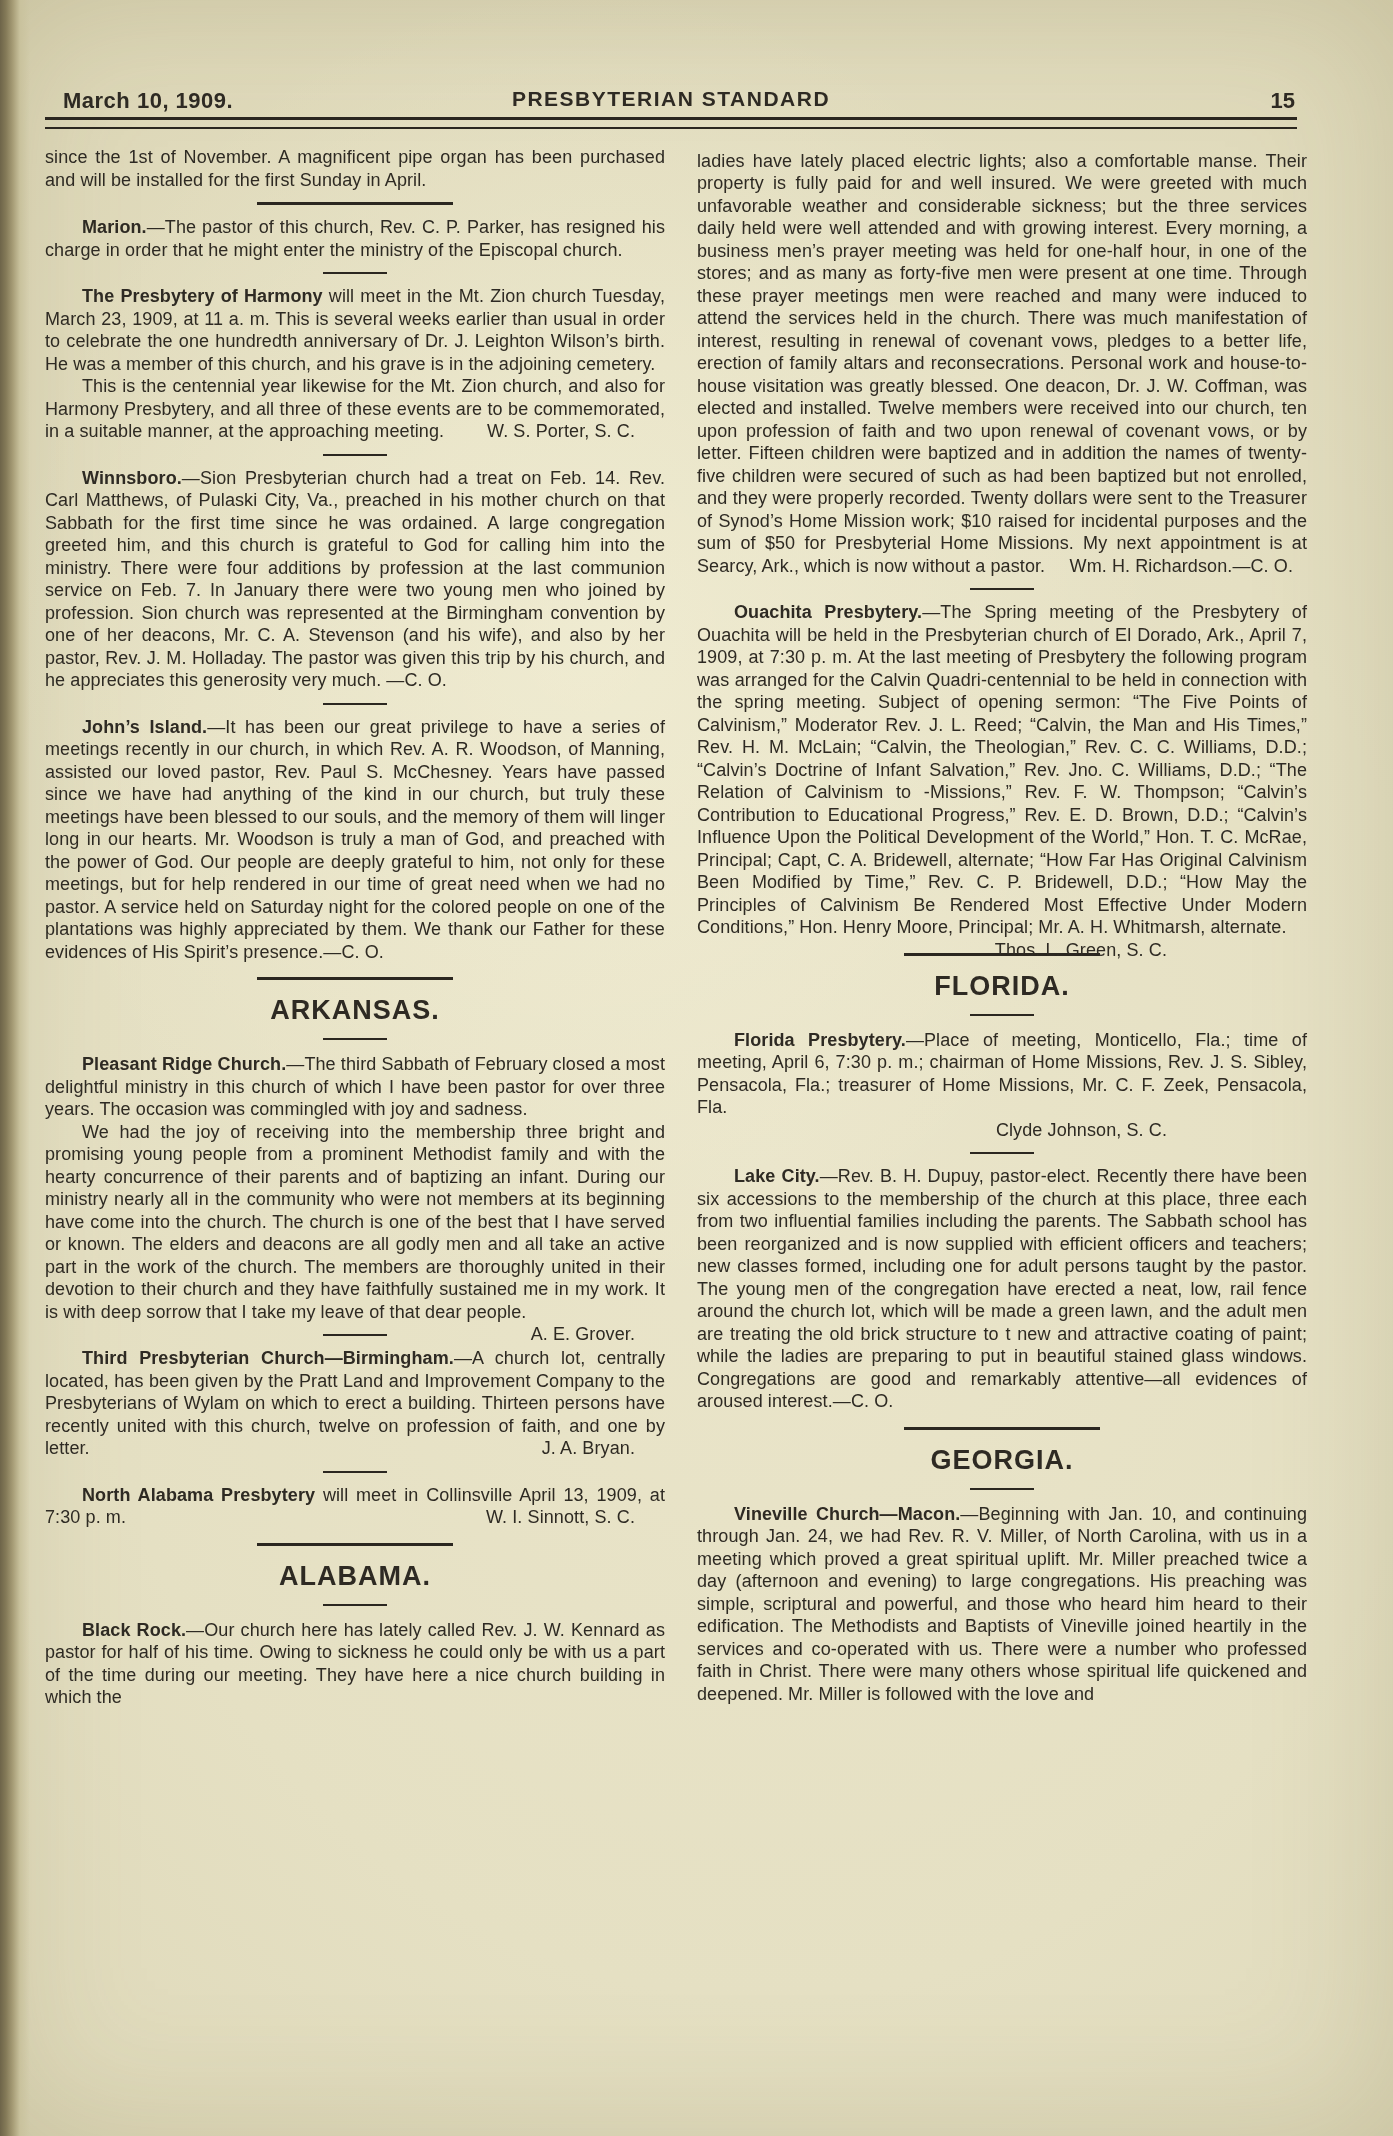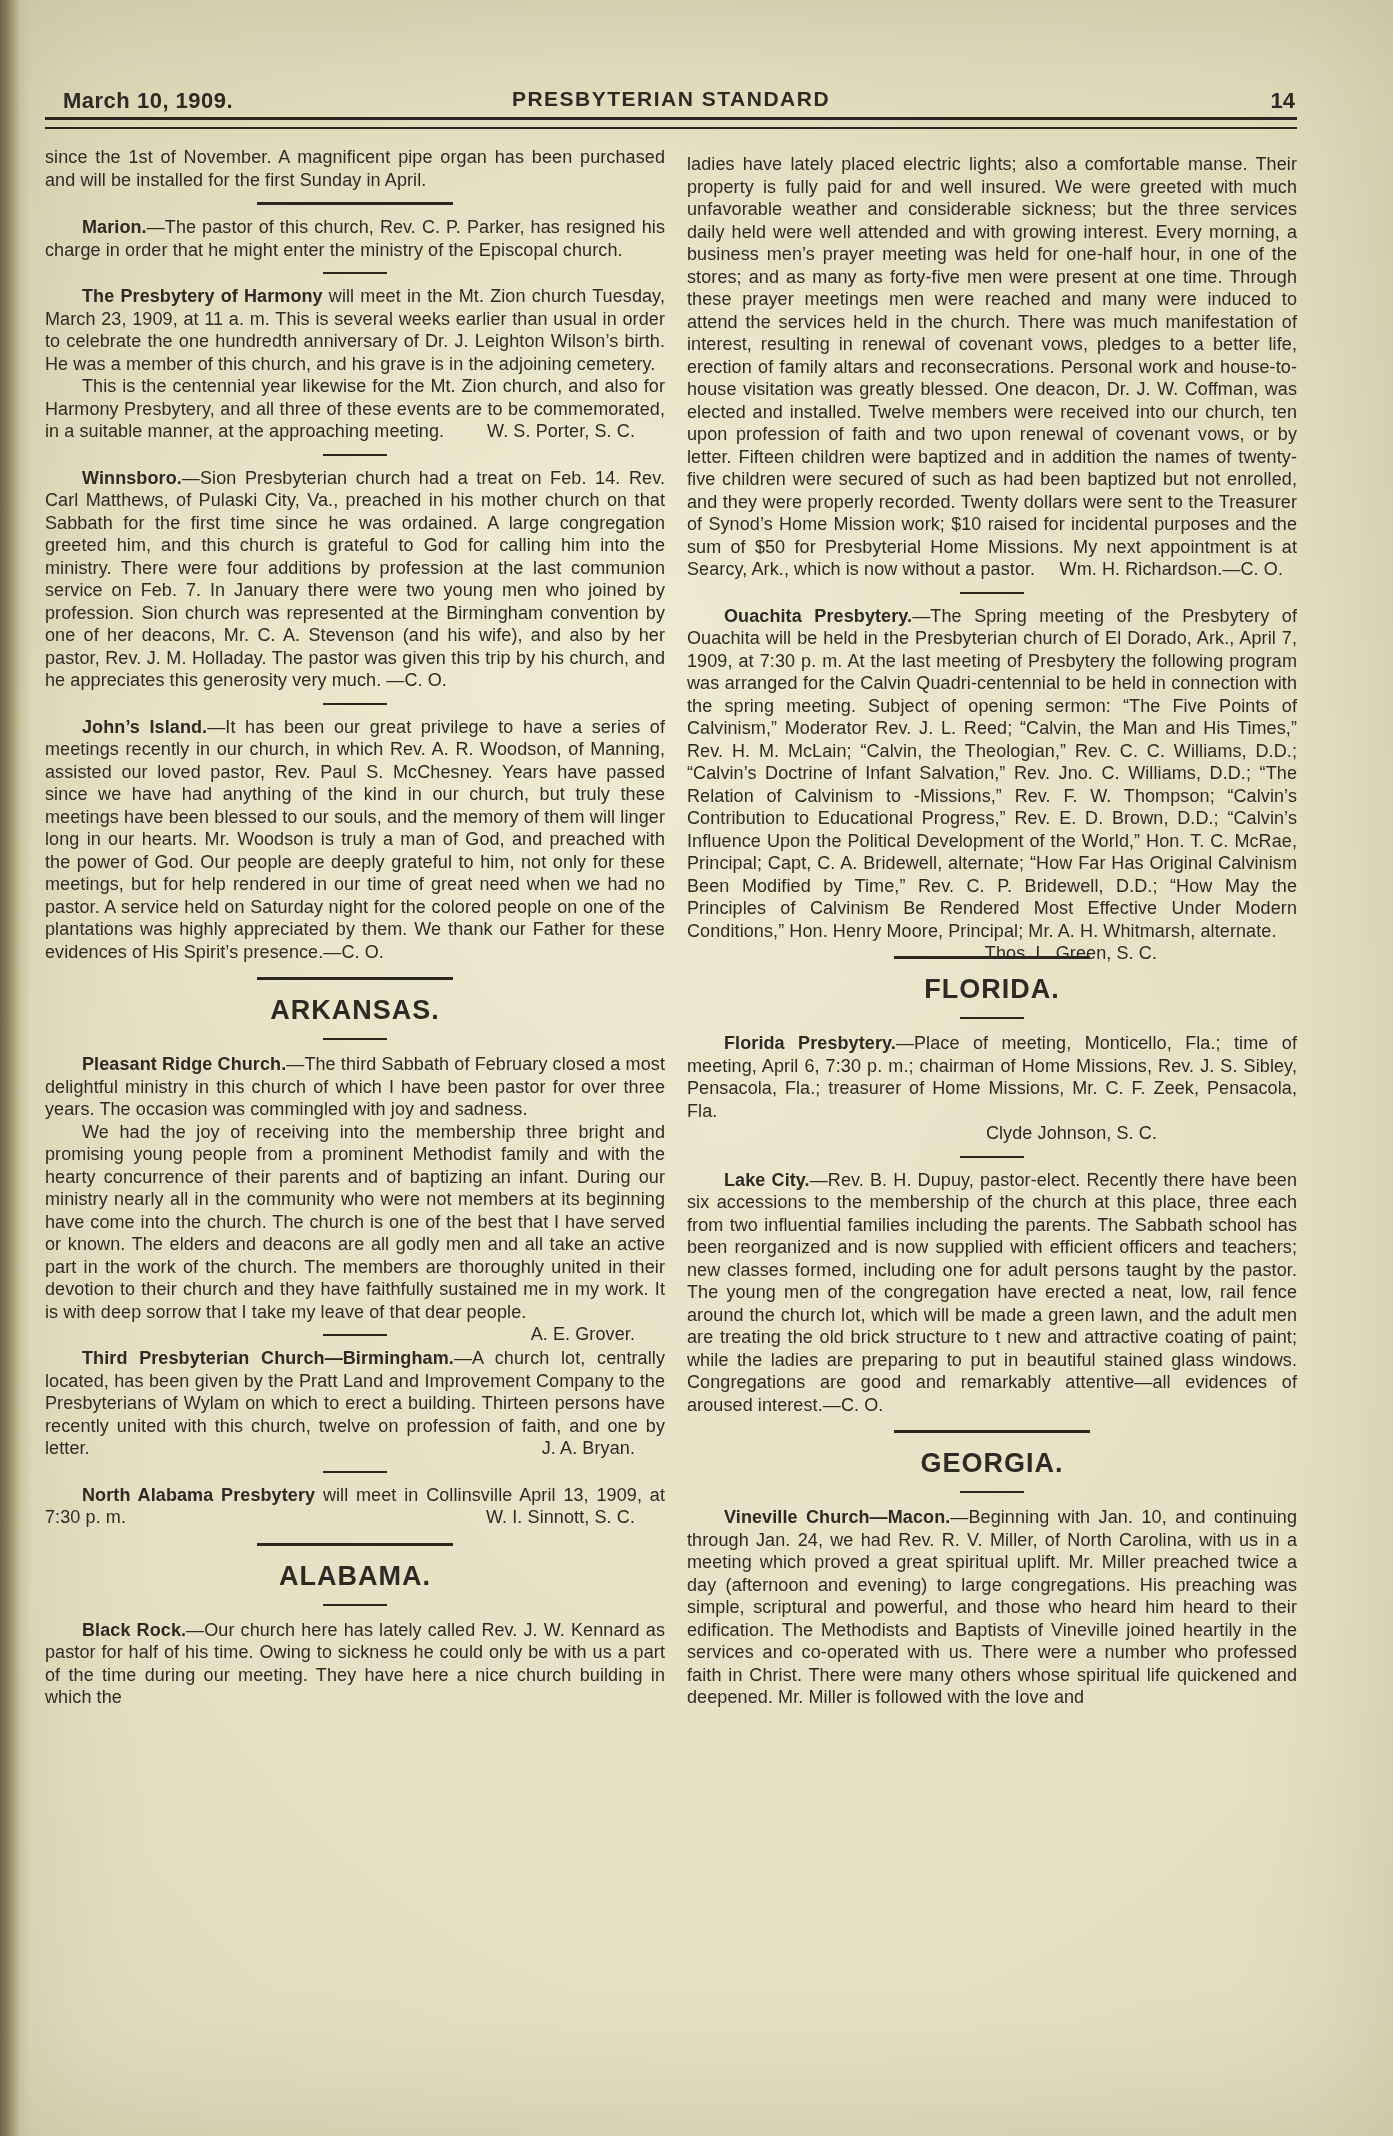--- a/index.html
+++ b/index.html
@@ -25,21 +25,21 @@
   }
   .mast-date{position:absolute;left:18px;top:0;letter-spacing:.5px;}
   .mast-title{position:absolute;left:0;right:0;top:-2px;text-align:center;font-size:21px;letter-spacing:1.5px;}
   .mast-pageno{position:absolute;right:2px;top:0;}
   .double-rule{
     position:absolute;top:117px;left:45px;right:96px;height:7px;
     border-top:3px solid #2b2720;border-bottom:2px solid #2b2720;
   }
   .columns{
     position:absolute;top:146px;left:45px;right:96px;
-    display:flex;gap:22px;align-items:flex-end;
+    display:flex;gap:32px;align-items:center;
   }
   .col{flex:0 0 auto;}
   .col-left{width:620px;}
   .col-right{width:610px;}
   .para{
     margin:0;text-align:justify;
     font-size:18px;line-height:22.5px;
     letter-spacing:.1px;
   }
   .indent{text-indent:37px;}
@@ -60,21 +60,21 @@
 </style>
 </head>
 <body>
 
 <div class="page">
   <div class="binding-edge"></div>
 
   <header class="masthead">
     <span class="mast-date">March 10, 1909.</span>
     <span class="mast-title">PRESBYTERIAN STANDARD</span>
-    <span class="mast-pageno">14</span>
+    <span class="mast-pageno">15</span>
   </header>
   <div class="double-rule"></div>
 
   <main class="columns">
 
     <section class="col col-left">
 
       <article>
         <p class="para"><span>since the 1st of November.  A magnificent pipe organ has been purchased and will be installed for the first Sunday in April.</span></p>
       </article>

